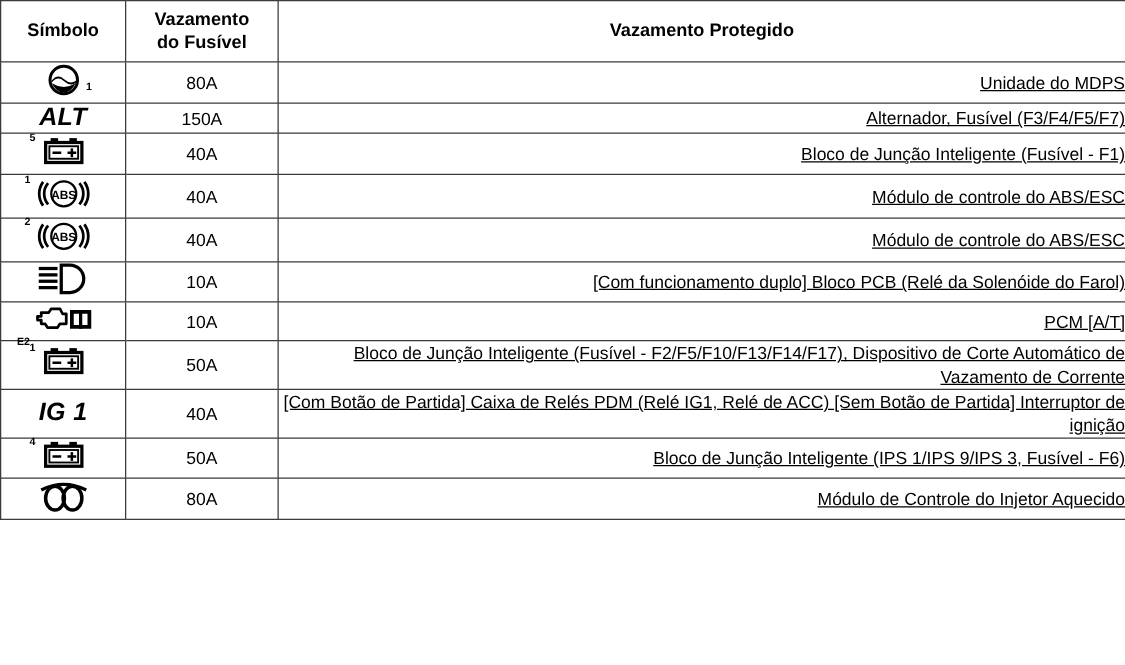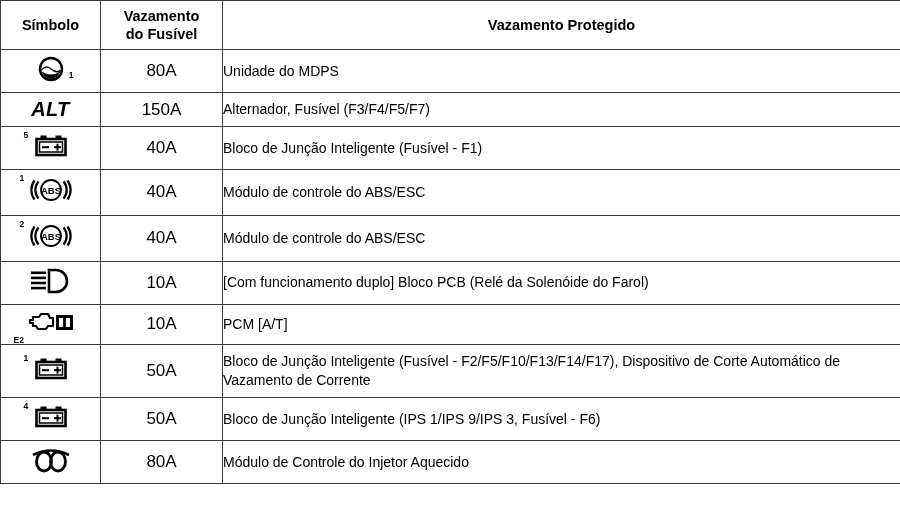--- a/index.html
+++ b/index.html
@@ -9,21 +9,21 @@
   }
   body {
     width: 900px;
     height: 532px;
     font-family: "Liberation Sans", sans-serif;
     color: #000000;
     overflow: hidden;
   }
   #fuse-table {
     width: 900px;
-    height: 484px;
+    height: 416px;
     border-collapse: collapse;
     table-layout: fixed;
   }
   #fuse-table th,
   #fuse-table td {
     border: 1.5px solid #3a3a3a;
     padding: 0;
     vertical-align: middle;
   }
   #fuse-table thead th {
@@ -35,27 +35,28 @@
   }
   .col-symbol  { width: 100px; }
   .col-cap     { width: 122px; }
   .col-circuit { width: 678px; }
 
   td.cell-symbol {
     text-align: center;
   }
   td.cell-cap {
     text-align: center;
-    font-size: 17px;
+    font-size: 14px;
   }
   td.cell-circuit {
-    text-align: left;
+    text-align: right;
     font-size: 14px;
     line-height: 1.32;
     padding: 4px 8px 4px 9px;
+    text-decoration: underline;
   }
   .sym-text {
     font-size: 20px;
     font-weight: bold;
     letter-spacing: 0.3px;
     font-style: italic;
   }
   .sym-wrap {
     display: inline-block;
     position: relative;
@@ -173,20 +174,25 @@
                 <rect x="3.5" y="6" width="29" height="16" fill="none" stroke="#000" stroke-width="2.6"></rect>
                 <rect x="6.5" y="9" width="23" height="10" fill="none" stroke="#000" stroke-width="1.5"></rect>
                 <rect x="9" y="13.2" width="7" height="2" fill="#000"></rect>
                 <rect x="21" y="13.2" width="7" height="2" fill="#000"></rect>
                 <rect x="23.5" y="10.7" width="2" height="7" fill="#000"></rect>
               </svg></span><span class="sym-sup sup-left">1</span></span></td>
         <td class="cell-cap">50A</td>
         <td class="cell-circuit">Bloco de Junção Inteligente (Fusível - F2/F5/F10/F13/F14/F17), Dispositivo de Corte Automático de Vazamento de Corrente</td>
       </tr>
       <tr>
+        <td class="cell-symbol"><span class="sym-text">IG 1</span></td>
+        <td class="cell-cap">40A</td>
+        <td class="cell-circuit">[Com Botão de Partida] Caixa de Relés PDM (Relé IG1, Relé de ACC) [Sem Botão de Partida] Interruptor de ignição</td>
+      </tr>
+      <tr>
         <td class="cell-symbol"><span class="sym-wrap"><span class="sym-wrap"><svg width="36" height="26" viewBox="0 0 36 26">
                 <rect x="7.5" y="2.5" width="6" height="4" fill="#000"></rect>
                 <rect x="22.5" y="2.5" width="6" height="4" fill="#000"></rect>
                 <rect x="3.5" y="6" width="29" height="16" fill="none" stroke="#000" stroke-width="2.6"></rect>
                 <rect x="6.5" y="9" width="23" height="10" fill="none" stroke="#000" stroke-width="1.5"></rect>
                 <rect x="9" y="13.2" width="7" height="2" fill="#000"></rect>
                 <rect x="21" y="13.2" width="7" height="2" fill="#000"></rect>
                 <rect x="23.5" y="10.7" width="2" height="7" fill="#000"></rect>
               </svg></span><span class="sym-sup sup-left">4</span></span></td>
         <td class="cell-cap">50A</td>

